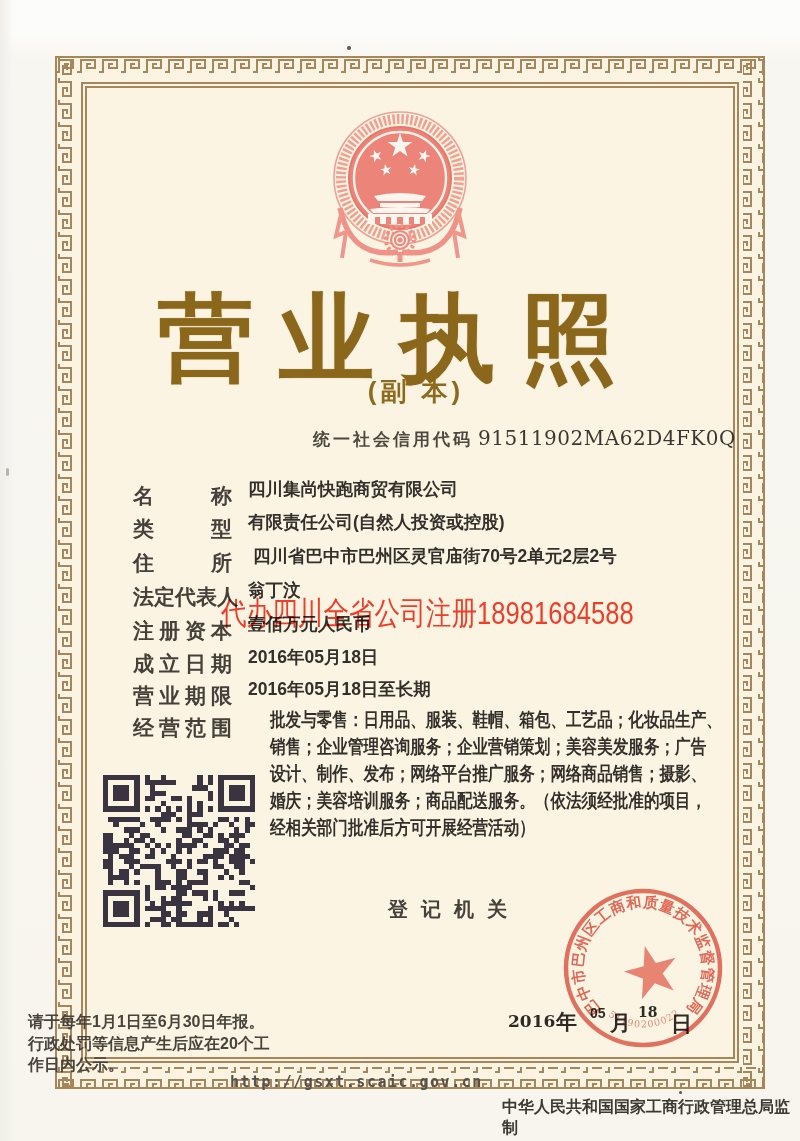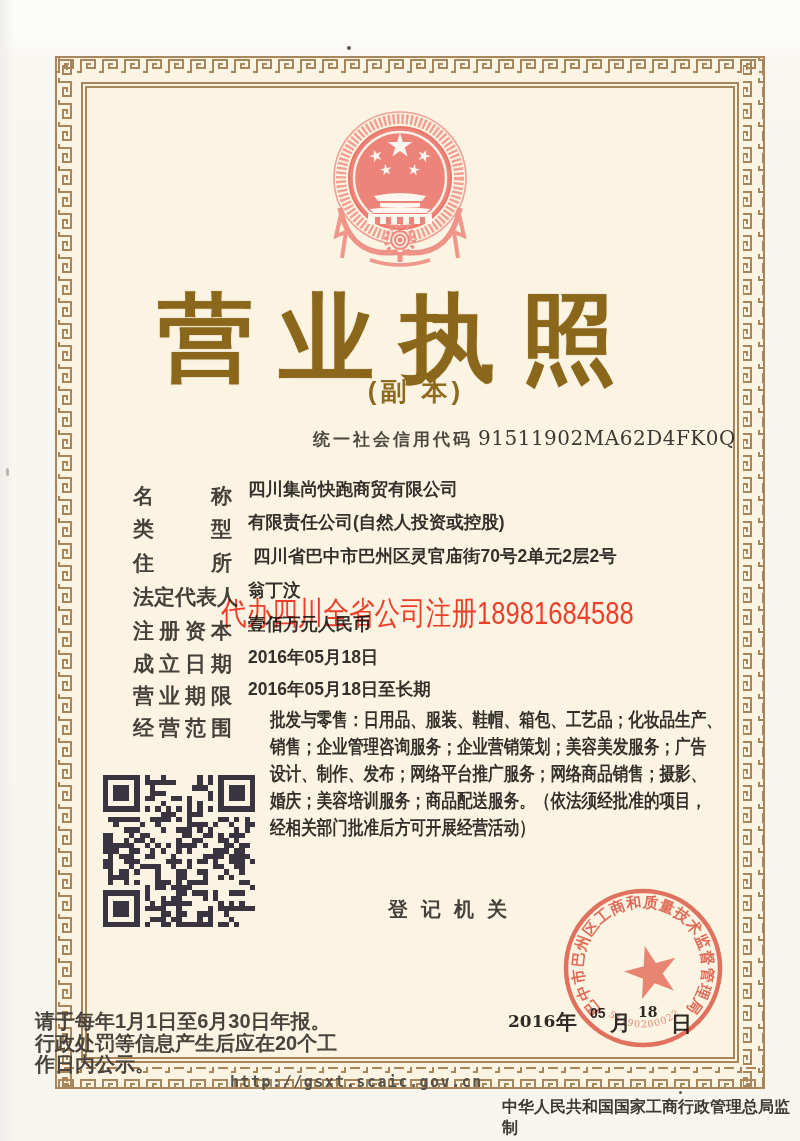--- a/index.html
+++ b/index.html
@@ -40,21 +40,21 @@
         color:#45413b;letter-spacing:13px;}
   .seal{position:absolute;left:558px;top:883px;width:170px;height:170px;z-index:8;
         mix-blend-mode:multiply;opacity:.88;}
   .dpart{position:absolute;z-index:5;color:#2e2b27;font-weight:700;}
   .d-year{left:508px;top:1011px;font-family:"DejaVu Serif",serif;font-size:17px;}
   .d-yu{left:556px;top:1008px;font-size:21px;}
   .d-month{left:590px;top:1005px;font-family:Liberation Sans, sans-serif;font-size:14px;}
   .d-mu{left:610px;top:1009px;font-size:21px;}
   .d-day{left:638px;top:1004px;font-family:"DejaVu Serif",serif;font-size:14px;}
   .d-du{left:671px;top:1010px;font-size:21px;}
-  .notice{position:absolute;left:35px;top:1011px;z-index:4;font-size:20px;font-weight:600;
+  .notice{position:absolute;left:28px;top:1011px;z-index:4;font-size:16px;font-weight:600;
         color:#48433c;line-height:21.5px;}
   .site-label{position:absolute;left:58px;top:1099px;z-index:4;font-size:16px;color:#4a453f;margin-top:45px;}
   .site-url{position:absolute;left:230px;top:1073px;z-index:4;font-size:15px;color:#55514b;
         font-family:"DejaVu Sans Mono",monospace;letter-spacing:1.5px;font-weight:700;}
   .issuer{position:absolute;left:502px;top:1097px;z-index:4;font-size:16px;font-weight:600;color:#3d3933;}
   .speck{position:absolute;background:#5a554e;border-radius:50%;z-index:9;}
   .sp1{left:347px;top:46px;width:4px;height:4px;}
   .sp2{left:679px;top:1091px;width:3px;height:3px;}
   .sp3{left:6px;top:468px;width:3px;height:8px;background:#b9b5ae;border-radius:2px;}
 </style>

